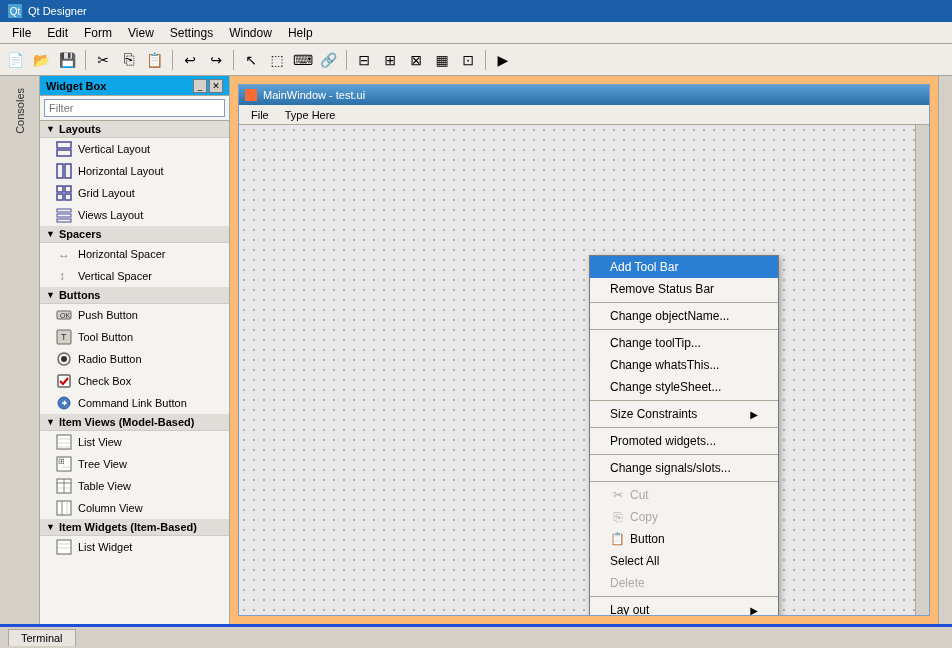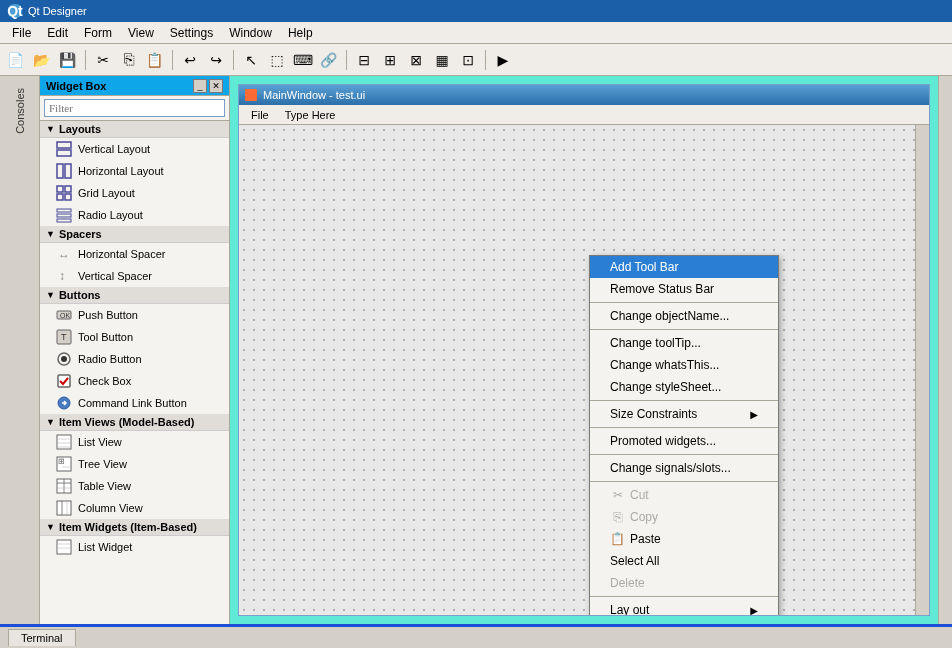--- a/index.html
+++ b/index.html
@@ -21,23 +21,23 @@
       padding: 3px 8px;
       font-size: 11px;
       display: flex;
       align-items: center;
       gap: 6px;
       height: 22px;
     }
     .title-bar-icon {
       width: 14px; height: 14px;
       background: #4a9fd4;
-      border-radius: 6px;
+      border-radius: 0;
       display: flex; align-items: center; justify-content: center;
-      font-size: 14px; color: white; font-weight: bold;
+      font-size: 10px; color: white; font-weight: normal;
     }
 
     
     .menu-bar {
       background: #f0ede8;
       border-bottom: 1px solid #aca899;
       display: flex;
       align-items: center;
       padding: 2px 4px;
       height: 22px;
@@ -136,21 +136,20 @@
       padding: 3px 4px;
       border-bottom: 1px solid #aca899;
     }
     .filter-input {
       width: 100%;
       height: 18px;
       border: 1px solid #7a9fc8;
       padding: 1px 4px;
       font-size: 11px;
       background: white;
-      font-family: Liberation Serif, serif;
     }
     .widget-list {
       flex: 1;
       overflow-y: auto;
       overflow-x: hidden;
     }
     .widget-section-header {
       background: #e0ddd8;
       padding: 2px 6px;
       font-size: 11px;
@@ -175,21 +174,21 @@
     }
     .widget-icon {
       width: 16px; height: 16px;
       flex-shrink: 0;
       display: flex; align-items: center; justify-content: center;
     }
 
     
     .canvas-area {
       flex: 1;
-      background: #5eead4;
+      background: #fdba74;
       display: flex;
       flex-direction: column;
       overflow: hidden;
       position: relative;
       padding-left: 36px;
     }
 
     
     .designer-window {
       position: absolute;
@@ -412,21 +411,21 @@
         <span>Grid Layout</span>
       </div>
       <div class="widget-item">
         <div class="widget-icon">
           <svg width="16" height="16">
               <rect x="1" y="2" width="14" height="3" fill="none" stroke="#4a4a9a" stroke-width="1"></rect>
               <rect x="1" y="7" width="14" height="3" fill="none" stroke="#4a4a9a" stroke-width="1"></rect>
               <rect x="1" y="12" width="14" height="3" fill="none" stroke="#4a4a9a" stroke-width="1"></rect>
             </svg>
         </div>
-        <span>Radio Layout</span>
+        <span>Views Layout</span>
       </div>
 
       <div class="widget-section-header">
         <span class="widget-section-arrow">▼</span>
         <span>Spacers</span>
       </div>
       <div class="widget-item">
         <div class="widget-icon">
           <svg width="16" height="16">
               <text x="2" y="12" font-size="12" fill="#888">↔</text>
@@ -619,21 +618,21 @@
             </div>
             <div class="ctx-item disabled">
               <div class="ctx-item-left">
                 <div class="ctx-icon">⎘</div>
                 <span>Copy</span>
               </div>
             </div>
             <div class="ctx-item">
               <div class="ctx-item-left">
                 <div class="ctx-icon">📋</div>
-                <span>Paste</span>
+                <span>Button</span>
               </div>
             </div>
             <div class="ctx-item">
               <span>Select All</span>
             </div>
             <div class="ctx-item disabled">
               <span>Delete</span>
             </div>
             <div class="ctx-separator"></div>
             <div class="ctx-item">

